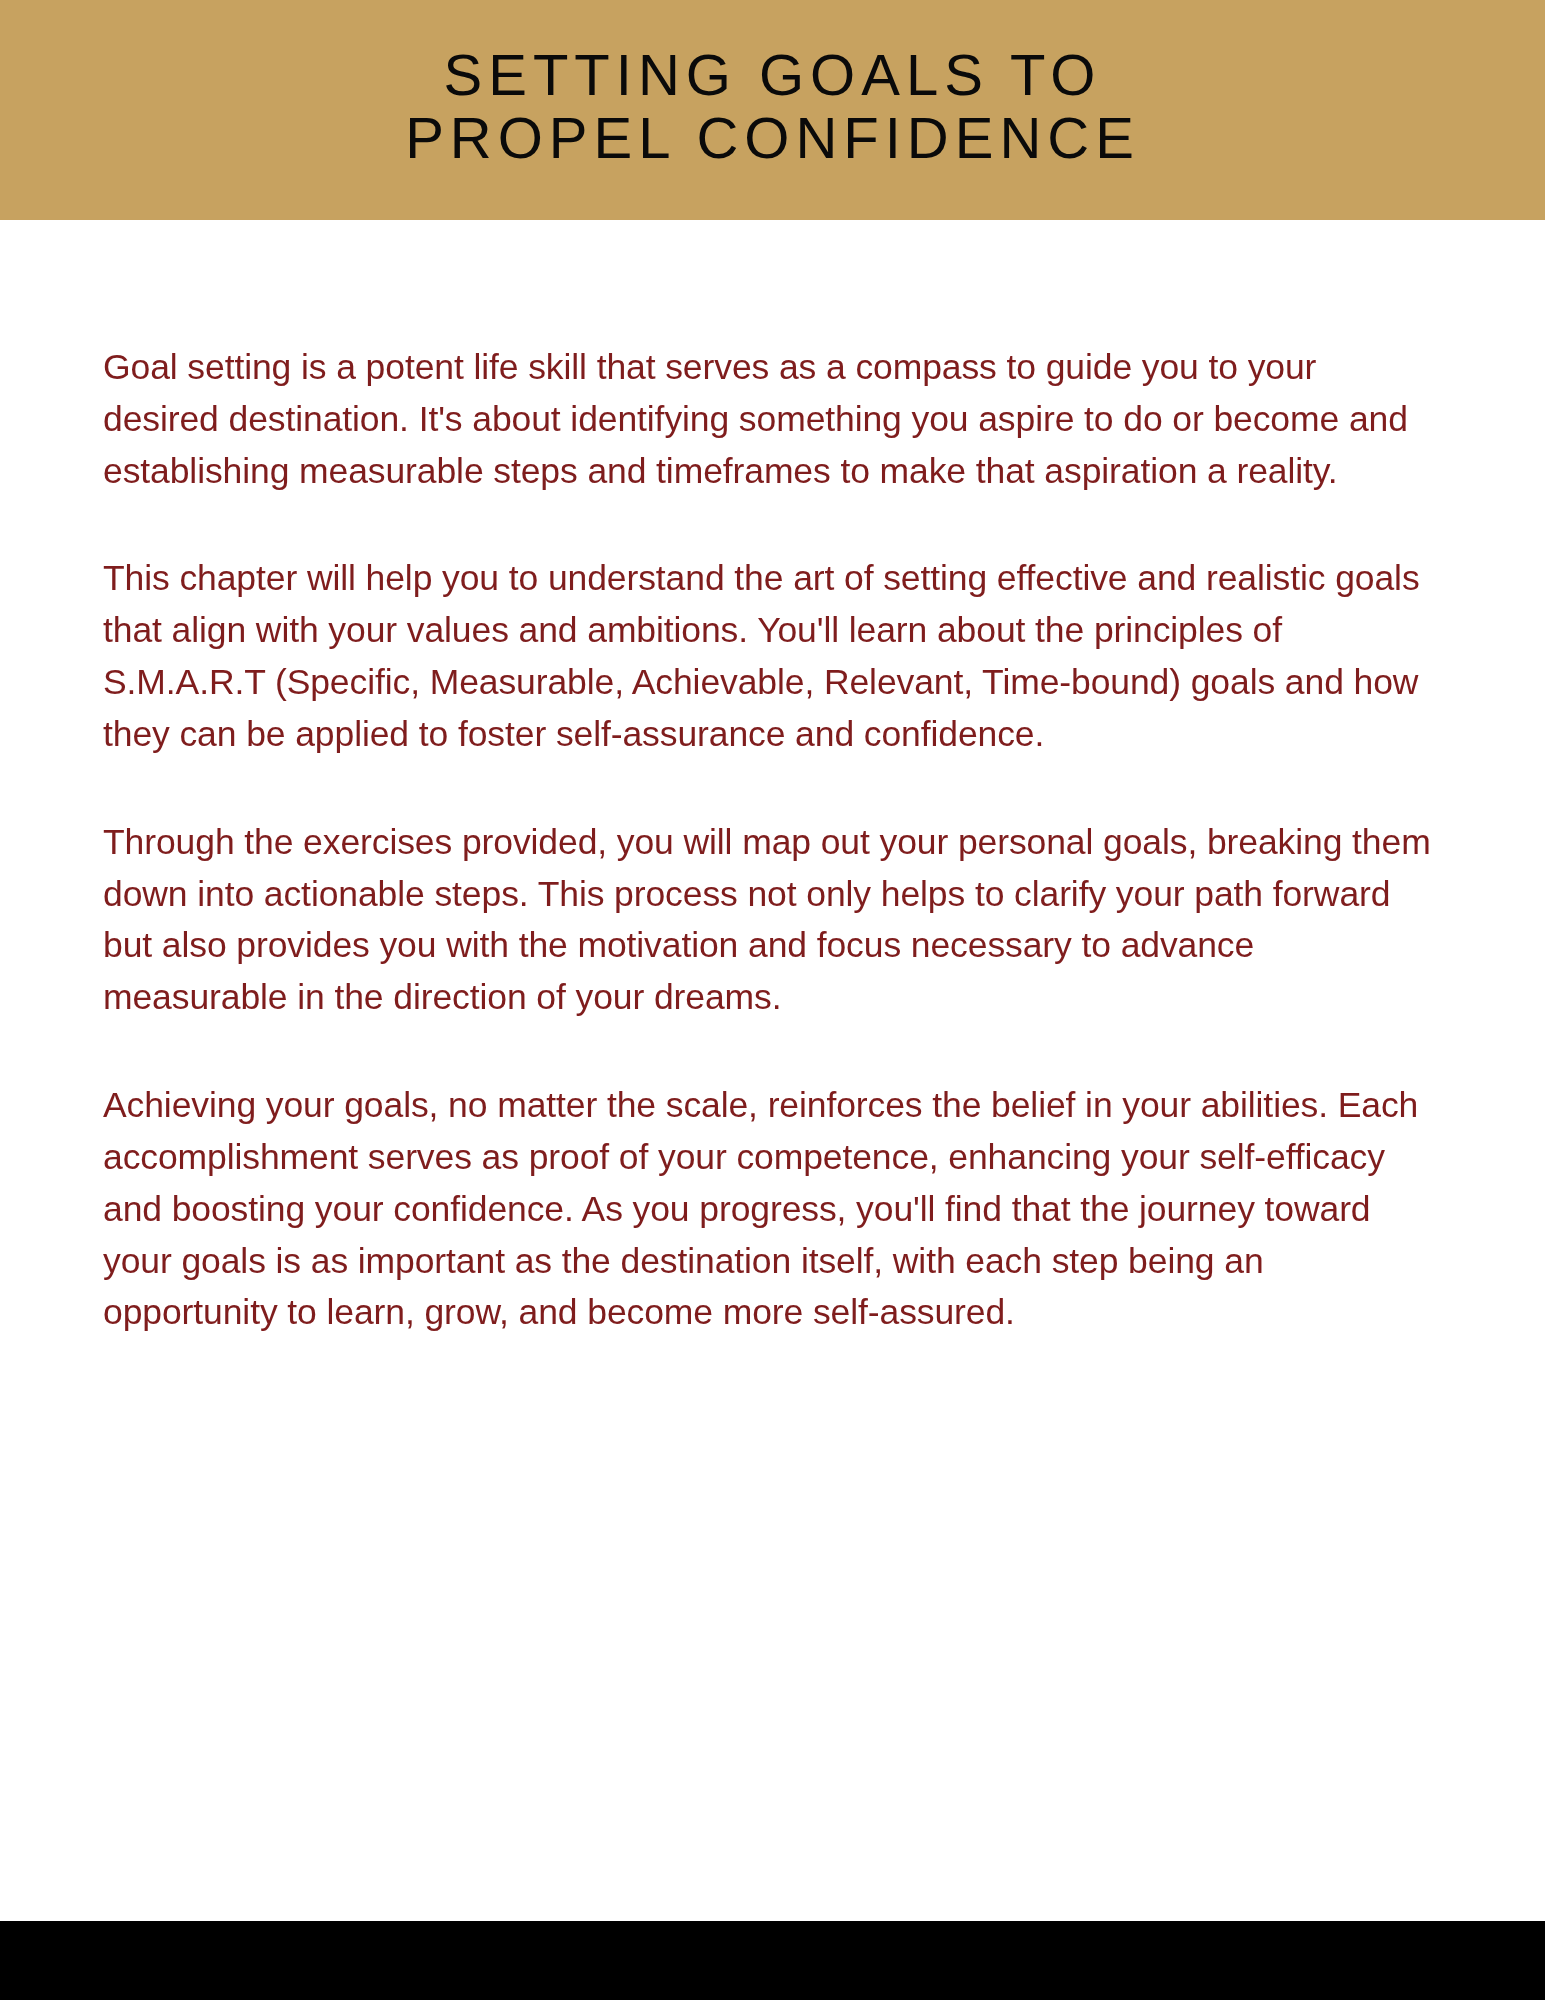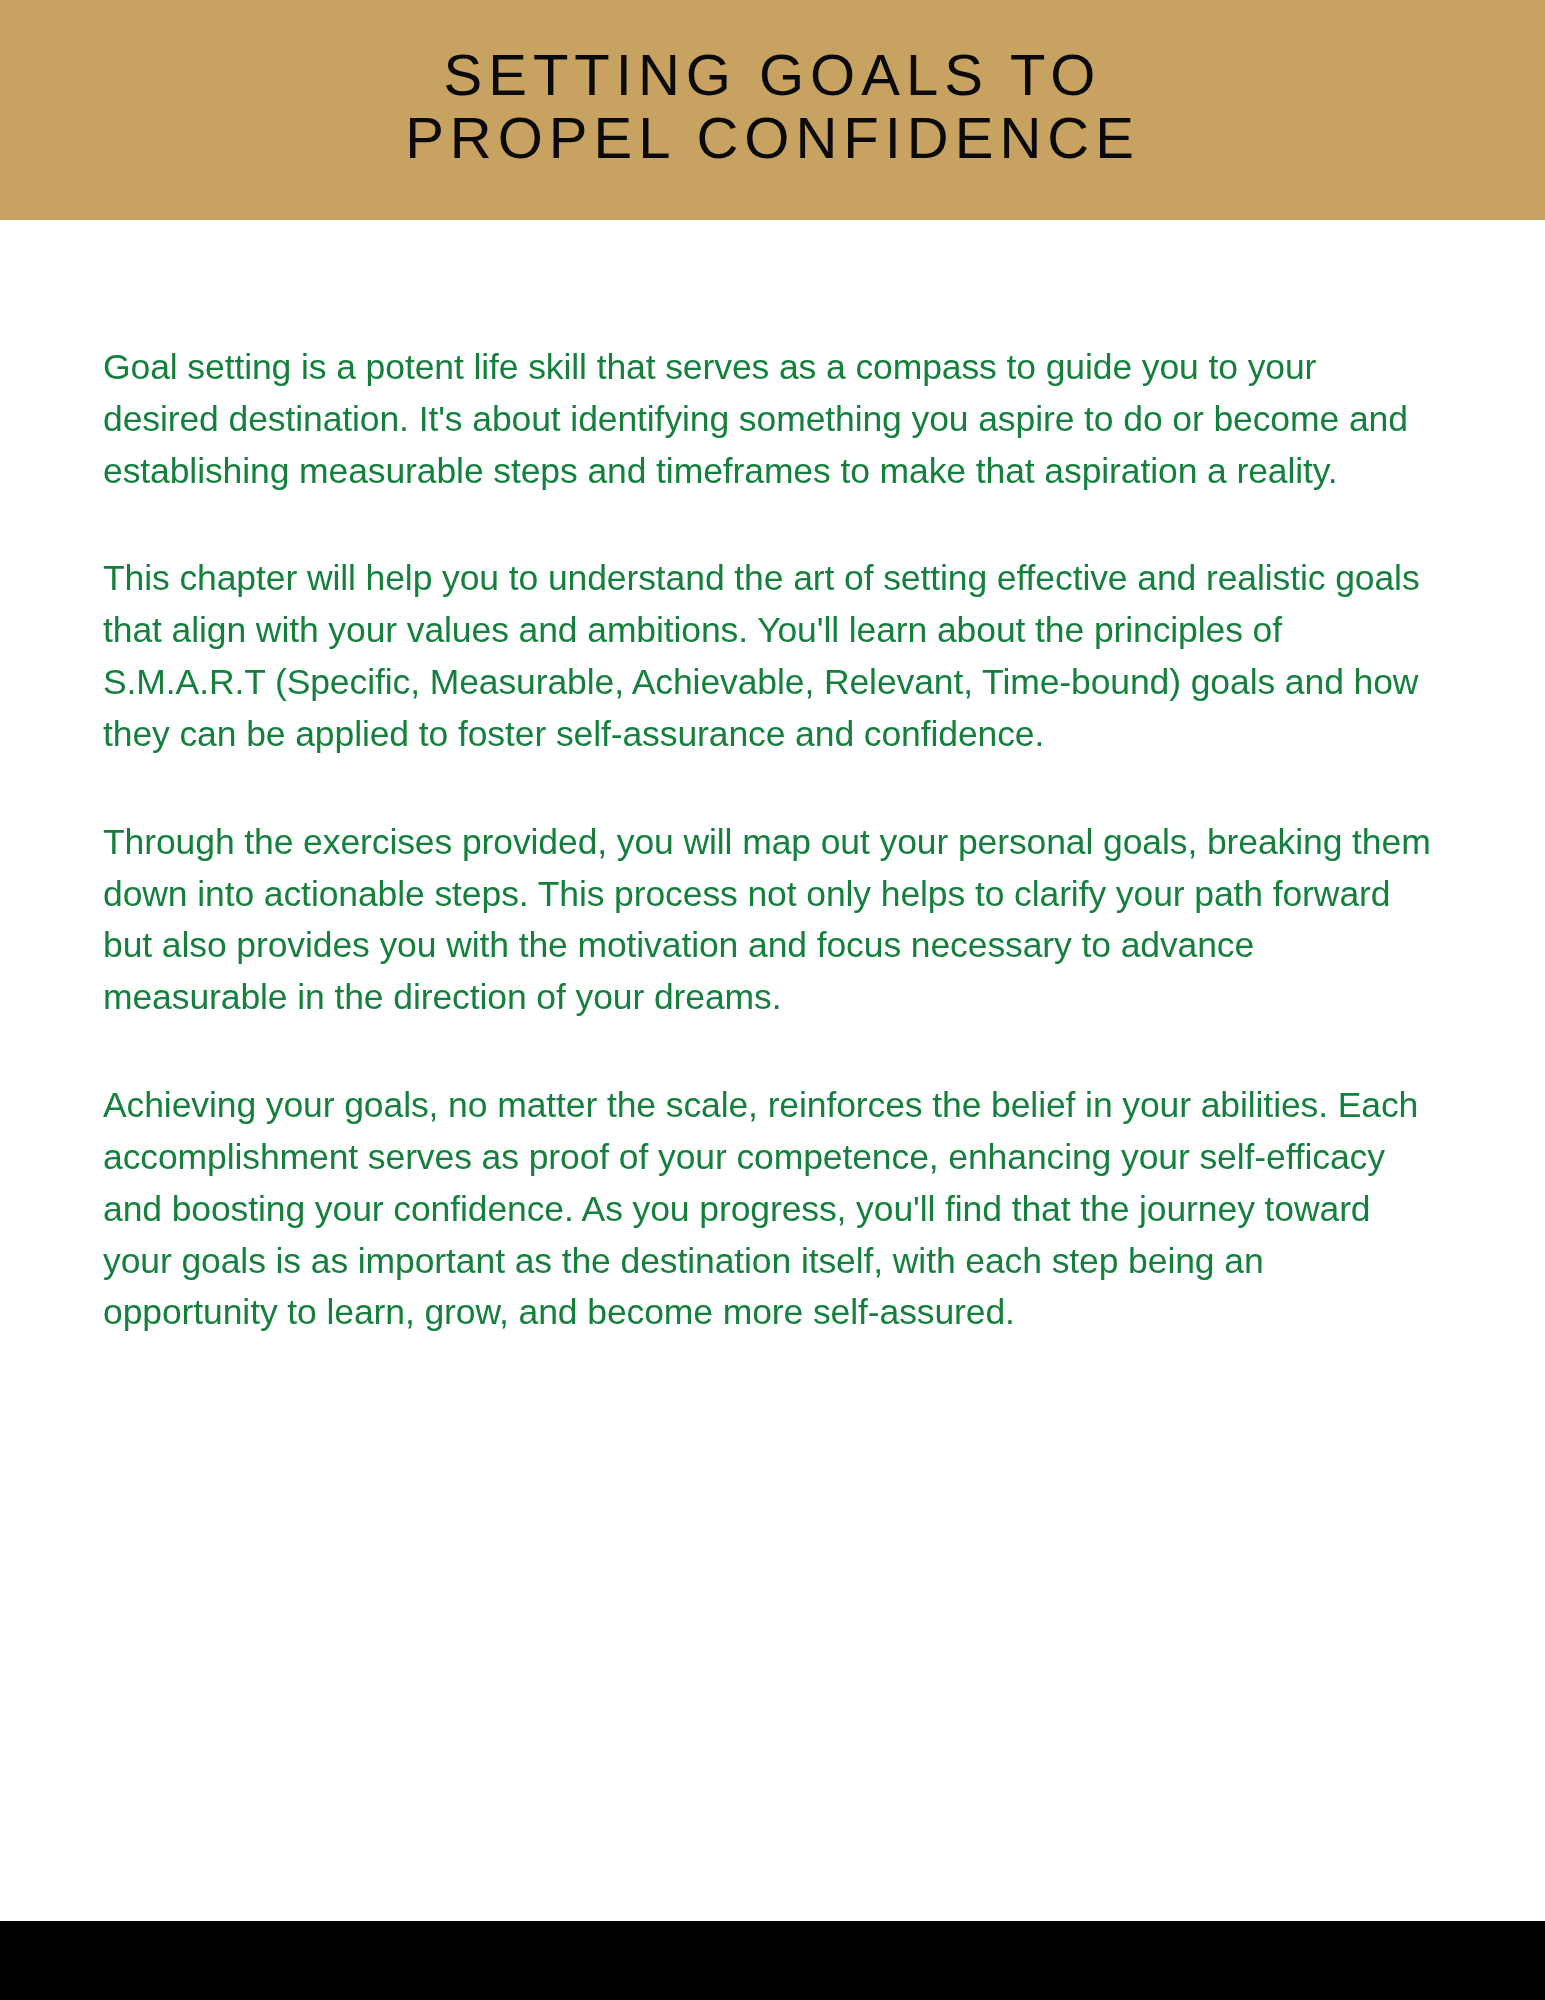--- a/index.html
+++ b/index.html
@@ -57,21 +57,21 @@
     padding: 122px 110px 0 103px;
     box-sizing: border-box;
   }
 
   .body-copy {
     max-width: 1335px;
   }
 
   .body-copy p {
     margin: 0 0 56px 0;
-    color: #15803d;
+    color: #7f1d1d;
     font-family: "Liberation Sans", sans-serif;
     font-size: 35.5px;
     font-weight: 400;
     line-height: 1.46;
     letter-spacing: -0.1px;
   }
 
   .body-copy p:last-child {
     margin-bottom: 8px;
   }

